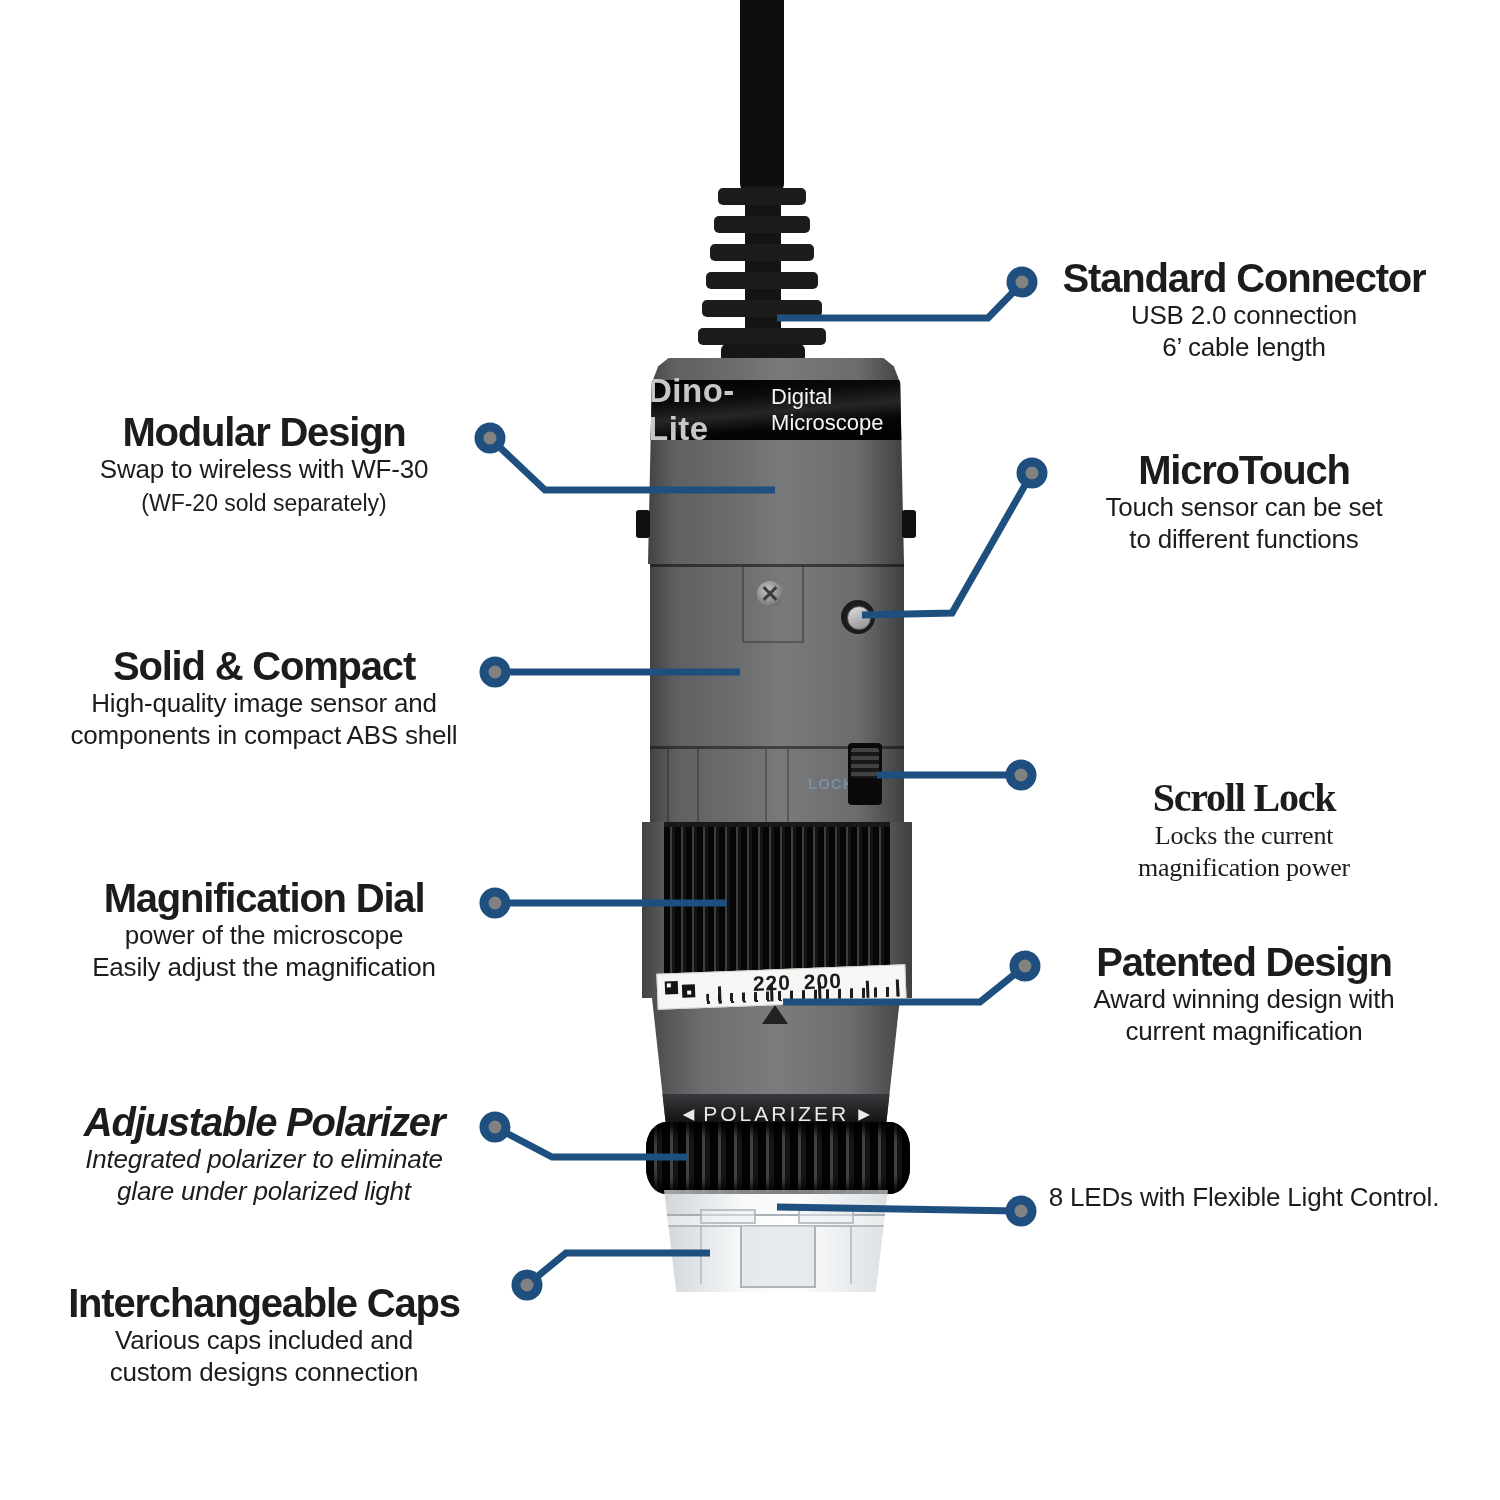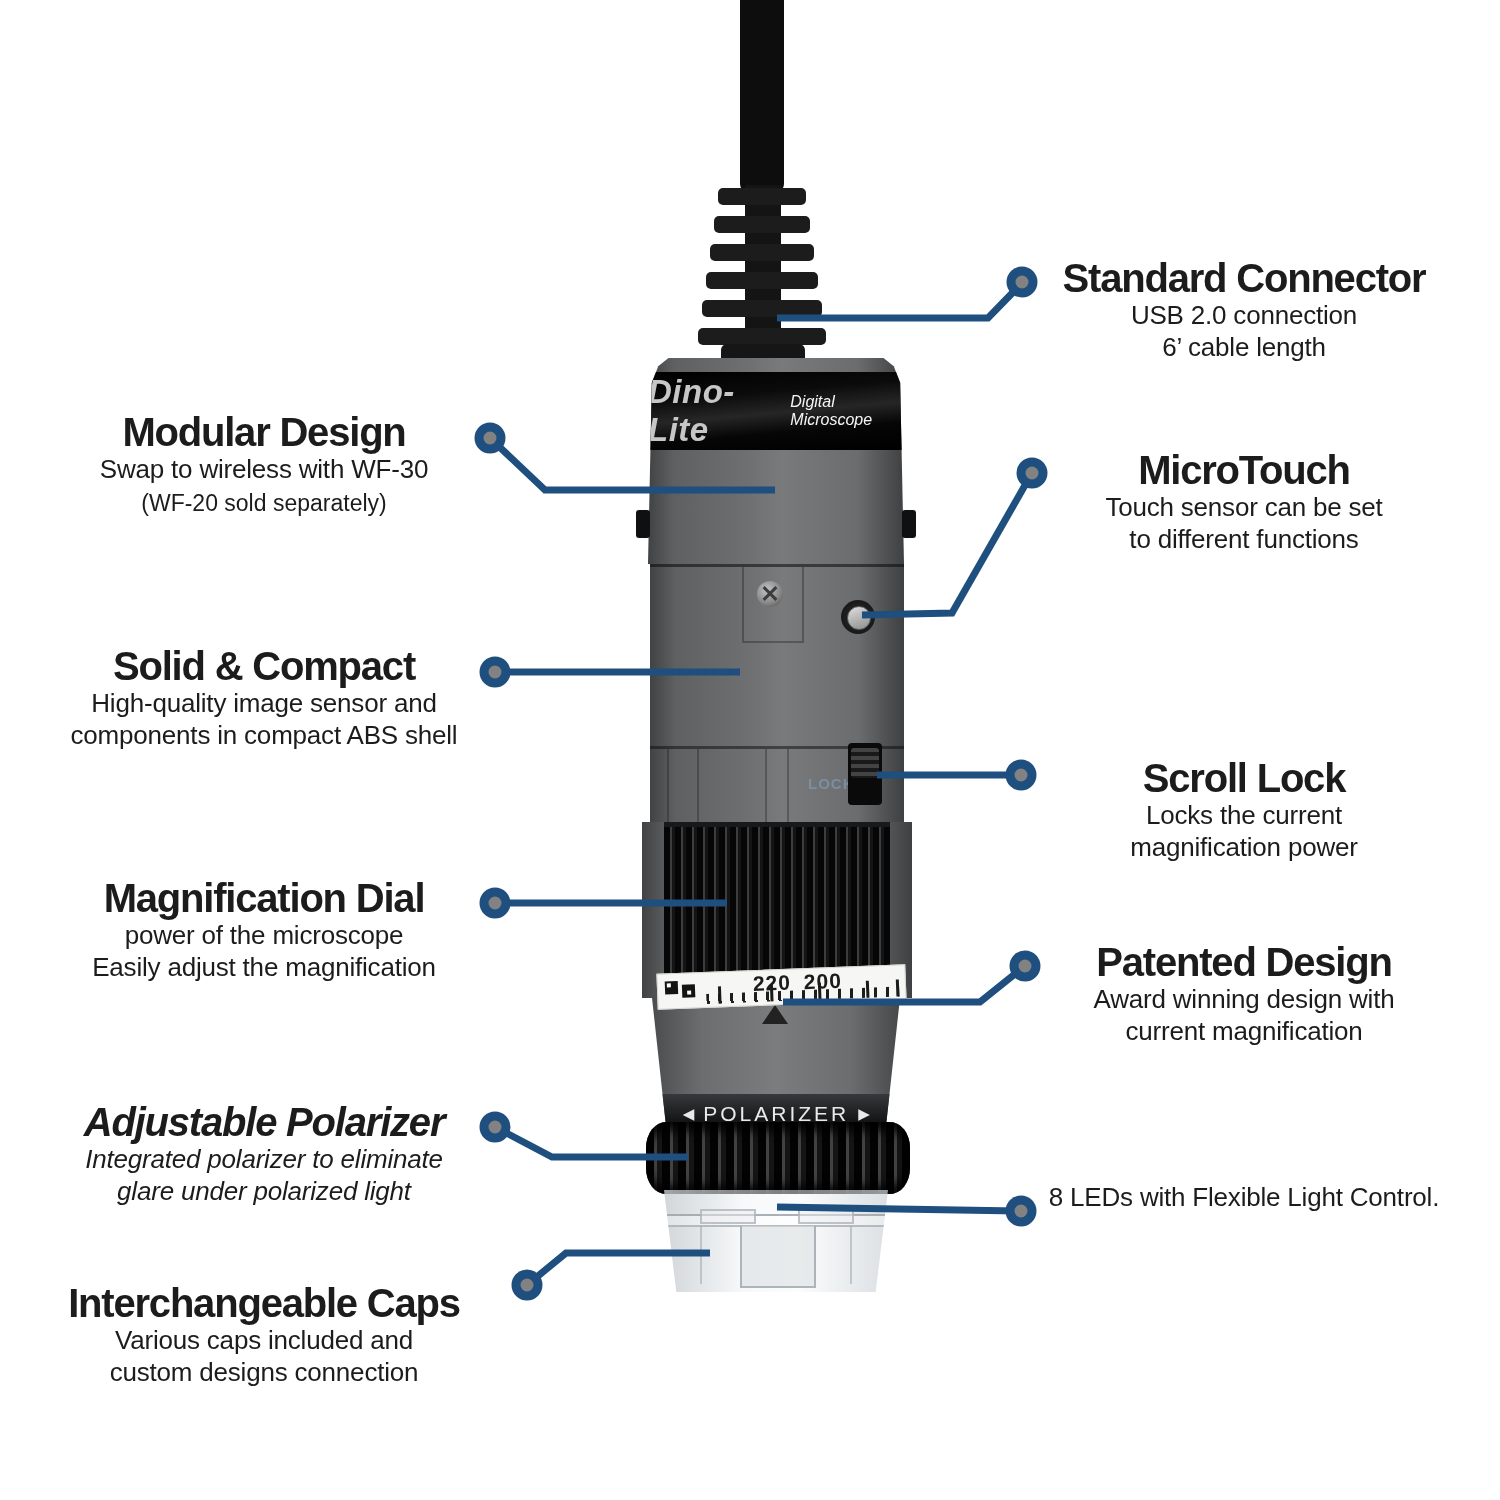--- a/index.html
+++ b/index.html
@@ -14,25 +14,25 @@
 
   
   .cable{left:740px;top:0;width:44px;height:192px;background:#0d0d0d;border-radius:0 0 8px 8px;}
   .sr-core{left:745px;top:185px;width:36px;height:164px;background:#141414;}
   .fin{background:#1c1c1c;border-radius:5px;height:17px;}
   .neck{left:721px;top:344px;width:84px;height:20px;background:#161616;border-radius:6px;}
 
   .body-grad{background:linear-gradient(90deg,#404244 0%,#5e6062 10%,#6e7072 40%,#787a7c 52%,#6a6c6e 82%,#3e4042 100%);}
   .top-section{left:648px;top:358px;width:256px;height:206px;
     clip-path:polygon(0% 100%,1.5% 12%,4% 4%,8% 0%,92% 0%,96% 4%,98.5% 12%,100% 100%);}
-  .brand-band{position:absolute;left:0;right:0;top:14px;height:78px;
+  .brand-band{position:absolute;left:0;right:0;top:22px;height:60px;
     background:linear-gradient(175deg,#000 0%,#0b0b0b 30%,#262626 52%,#060606 72%,#000 100%);
-    display:flex;align-items:center;justify-content:center;gap:14px;font-style:italic;}
+    display:flex;align-items:center;justify-content:center;gap:14px;}
   .brand-logo{font-size:33px;font-weight:bold;color:#c7c7c7;letter-spacing:0.5px;}
-  .brand-model{font-size:16px;color:#f5f5f5;}
+  .brand-model{font-size:22px;color:#f5f5f5;}
   .side-tab{width:14px;height:28px;background:#101010;border-radius:3px;top:510px;}
 
   .mid-section{left:650px;top:564px;width:254px;height:182px;border-top:3px solid rgba(10,10,10,.55);}
   .panel-seam{position:absolute;left:92px;top:0;width:58px;height:74px;
     border:2px solid rgba(25,25,25,.35);border-top:none;}
   .screw{position:absolute;left:107px;top:14px;width:26px;height:26px;border-radius:50%;
     background:radial-gradient(circle at 40% 35%,#c4c4c4,#8a8a8a 55%,#4f4f4f 95%);}
   .screw:before,.screw:after{content:"";position:absolute;left:4px;top:11px;width:18px;height:3px;background:#3c3c3c;}
   .screw:before{transform:rotate(45deg);} .screw:after{transform:rotate(-45deg);}
   .mt-button{position:absolute;left:191px;top:33px;width:34px;height:34px;border-radius:50%;
@@ -246,21 +246,21 @@
   <div class="callout right" style="top:256px;">
     <div class="c-title">Standard Connector</div>
     <div class="c-line">USB 2.0 connection</div>
     <div class="c-line">6’ cable length</div>
   </div>
   <div class="callout right" style="top:448px;">
     <div class="c-title">MicroTouch</div>
     <div class="c-line">Touch sensor can be set</div>
     <div class="c-line">to different functions</div>
   </div>
-  <div class="callout right" style="top:756px;">
+  <div class="callout right" style="top:776px;font-family:Liberation Serif, serif;">
     <div class="c-title">Scroll Lock</div>
     <div class="c-line">Locks the current</div>
     <div class="c-line">magnification power</div>
   </div>
   <div class="callout right" style="top:940px;">
     <div class="c-title">Patented Design</div>
     <div class="c-line">Award winning design with</div>
     <div class="c-line">current magnification</div>
   </div>
   <div class="callout right" style="top:1182px;">

